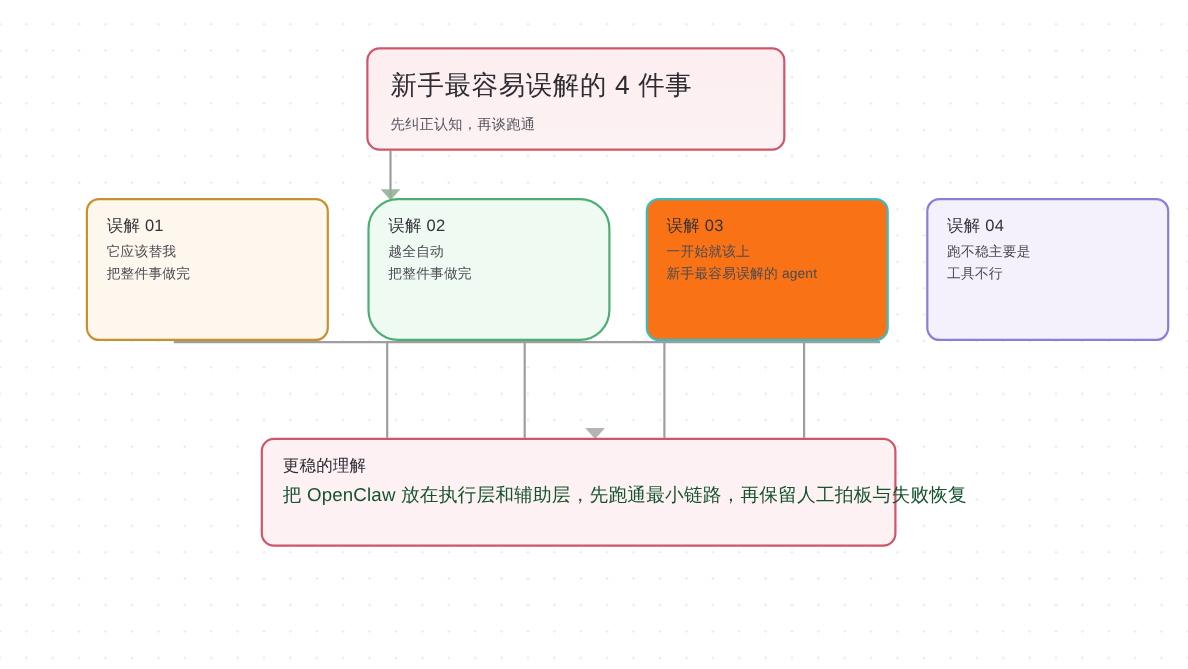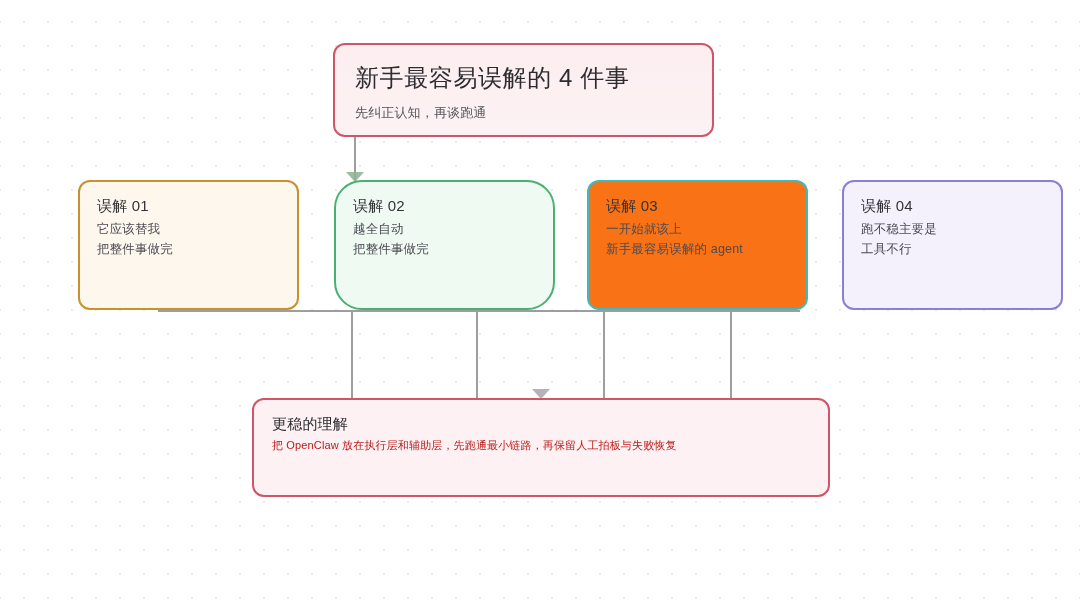--- a/index.html
+++ b/index.html
@@ -100,36 +100,36 @@
     background: #e9f9f9;
   }
   #card-04 {
     left: 811px; width: 221px;
     border-color: #8a7ed6;
     background: #f4f1fc;
   }
 
   
   #conclusion-node {
-    left: 252px;
+    left: 237px;
     top: 398px;
     width: 578px;
     height: 99px;
     border-color: #cf5668;
     background: #fdf1f3;
     padding: 14px 18px;
   }
   #conclusion-node .node-title {
     font-size: 15px;
     color: #2c2c31;
     margin-bottom: 3px;
   }
   #conclusion-node .node-line {
-    font-size: 11px;
-    color: #b91c1c;
+    font-size: 17px;
+    color: #14532d;
   }
 </style>
 </head>
 <body>
 
 <div id="canvas">
 
   <svg class="connectors" viewBox="0 0 1080 608" width="1080" height="608">
     <g stroke="#9e9e9e" stroke-width="2" fill="none">
 

